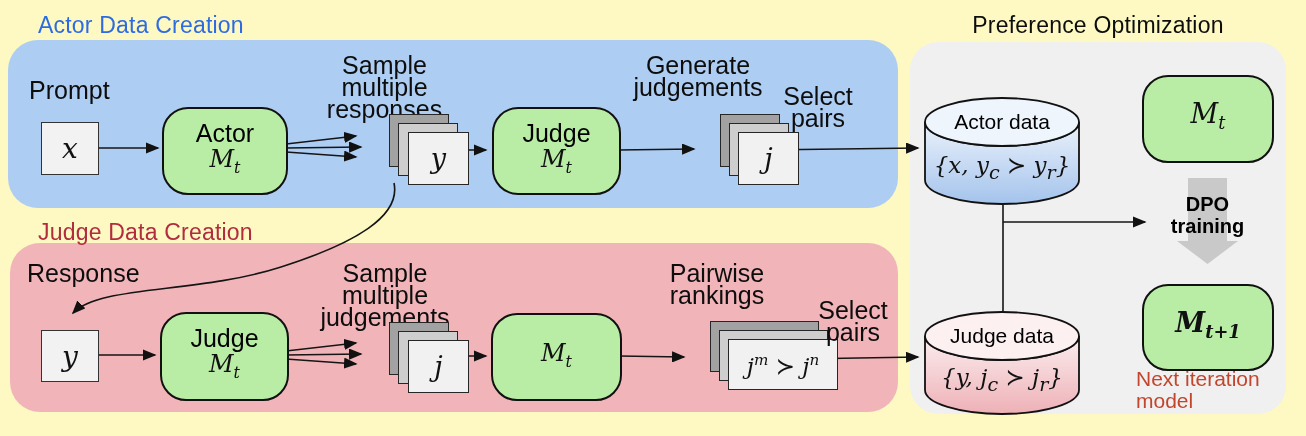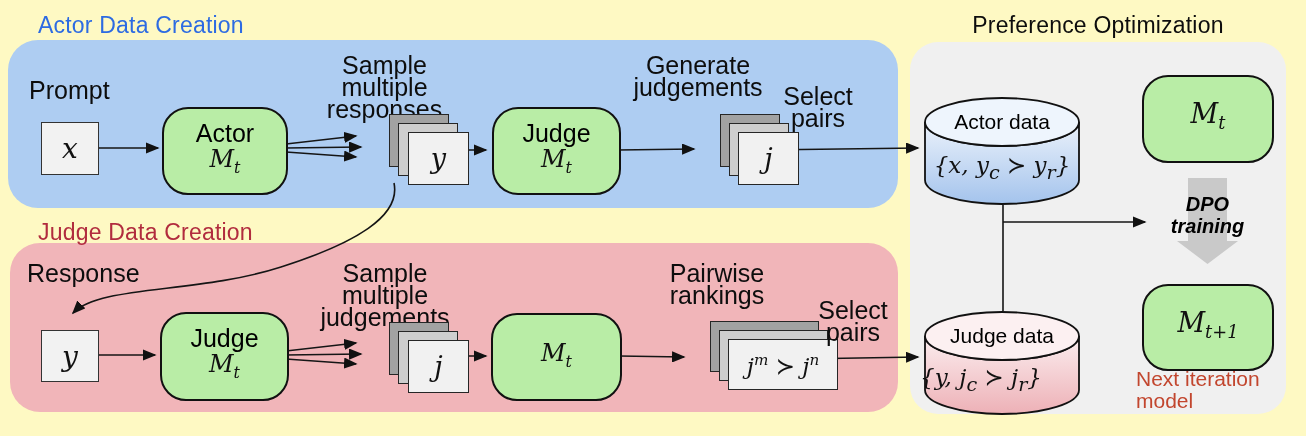--- a/index.html
+++ b/index.html
@@ -29,21 +29,21 @@
   .card{position:absolute;border:1.6px solid #262626;background:#f1f1f1;display:flex;
         align-items:center;justify-content:center;}
   .c-back{background:#a2a2a2;}
   .c-mid{background:#cecece;}
   .card .math{font-size:27px;}
   .card-wide .math{font-size:23px;}
   .stack{position:absolute;z-index:3;}
   .cyl-text{position:absolute;text-align:center;z-index:4;}
   .cyl-title{font-size:21px;color:#000;}
   .cyl-formula{font-family:"DejaVu Serif","DejaVu Sans",serif;font-style:italic;font-size:23px;color:#111;}
-  .dpo-lbl{position:absolute;font-size:20px;font-weight:bold;line-height:22px;text-align:center;z-index:4;color:#000;font-style:italic;}
+  .dpo-lbl{position:absolute;font-size:20px;font-weight:bold;line-height:22px;text-align:center;z-index:4;color:#000;}
   .next-lbl{position:absolute;font-size:21px;line-height:22px;text-align:left;z-index:4;color:#c2462e;}
 </style>
 </head>
 <body>
 
 <div class="stage">
 
   <div class="band band-blue"></div>
   <div class="band band-pink"></div>
   <div class="band panel-gray"></div>
@@ -181,31 +181,31 @@
   </div>
 
   <div class="lbl" style="left:813px;top:299px;width:80px;">
     <span>Select</span><br><span>pairs</span>
   </div>
 
   <div class="cyl-text cyl-title" style="left:925px;top:110px;width:154px;">Actor data</div>
   <div class="cyl-text cyl-formula" style="left:925px;top:152px;width:154px;"><span>{x, y</span><sub>c</sub><span> ≻ y</span><sub>r</sub><span>}</span></div>
 
   <div class="cyl-text cyl-title" style="left:925px;top:324px;width:154px;">Judge data</div>
-  <div class="cyl-text cyl-formula" style="left:904px;top:364px;width:154px;"><span>{y, j</span><sub>c</sub><span> ≻ j</span><sub>r</sub><span>}</span></div>
+  <div class="cyl-text cyl-formula" style="left:925px;top:364px;width:154px;"><span>{y, j</span><sub>c</sub><span> ≻ j</span><sub>r</sub><span>}</span></div>
 
   <div class="mbox mbox-single" style="left:1142px;top:75px;width:128px;height:84px;">
     <span class="math"><span>M</span><sub>t</sub></span>
   </div>
 
   <div class="dpo-lbl" style="left:1155px;top:193px;width:105px;">
     <span>DPO</span><br><span>training</span>
   </div>
 
-  <div class="mbox mbox-single" style="left:1142px;top:284px;width:128px;height:83px;">
+  <div class="mbox mbox-single" style="left:1142px;top:284px;width:128px;height:83px;font-weight:bold;">
     <span class="math"><span>M</span><sub>t+1</sub></span>
   </div>
 
   <div class="next-lbl" style="left:1136px;top:368px;width:140px;">
     <span>Next iteration</span><br><span>model</span>
   </div>
 
 </div>
 
 </body></html>

